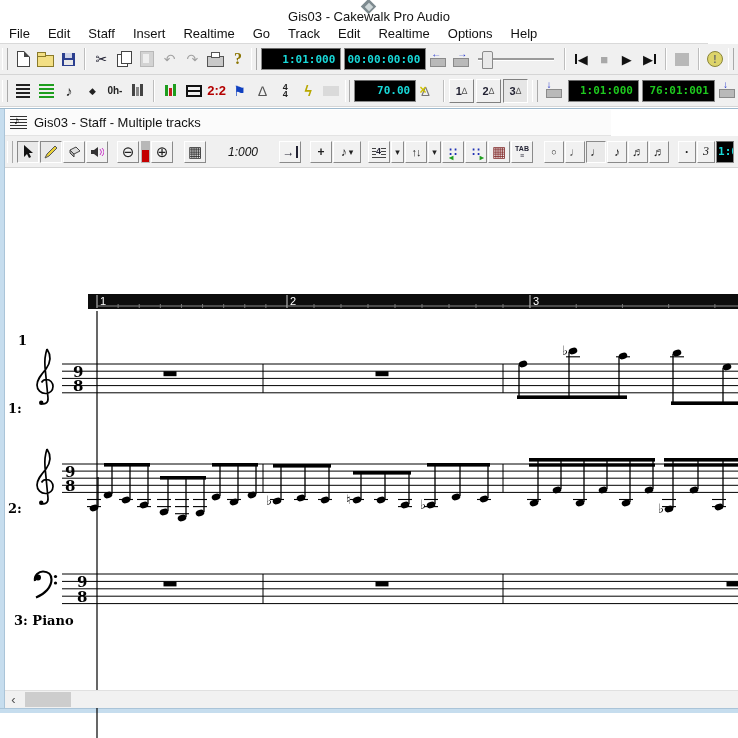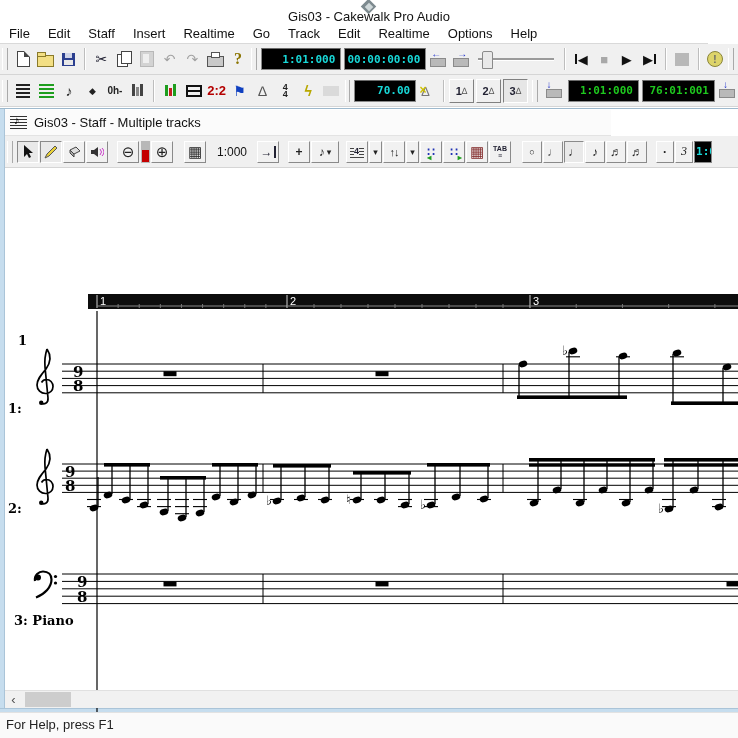--- a/index.html
+++ b/index.html
@@ -348,21 +348,21 @@
       <span class="zslider">
           <span class="fill"></span>
         </span>
       <span class="sbtn">
           <span style="font-size:15px;">⊕</span>
         </span>
       <span class="gap10"></span>
       <span class="sbtn">
           <span style="font-size:15px;">▦</span>
         </span>
-      <span style="font-size:12px;color:#111;margin:0 10px;">1:000</span>
+      <span style="font-size:12px;color:#111;margin:0 21px;font-style:italic;">1:000</span>
       <span class="sbtn">
           <span class="snap-end">→</span>
         </span>
       <span class="gap8"></span>
       <span class="sbtn">
           <span style="font-weight:bold;">+</span>
         </span>
       <span class="sbtn" style="min-width:28px;">
           <span>♪</span>
           <span style="font-size:9px;margin-left:2px;">▾</span>
@@ -635,16 +635,13 @@
         <line x1="98" y1="398" x2="98" y2="368" stroke="#000" stroke-width="1.3"></line>
         <ellipse cx="94" cy="399" rx="4.4" ry="3.1" fill="#000" transform="rotate(-18 94 399)"></ellipse>
       </svg>
 
     <div class="hscroll">
       <span class="larr">‹</span>
       <span class="thumb"></span>
     </div>
   </div>
 
-  <div class="statusbar">
-    <span>For Help, press F1</span>
-  </div>
 </div>
 
 </body></html>

